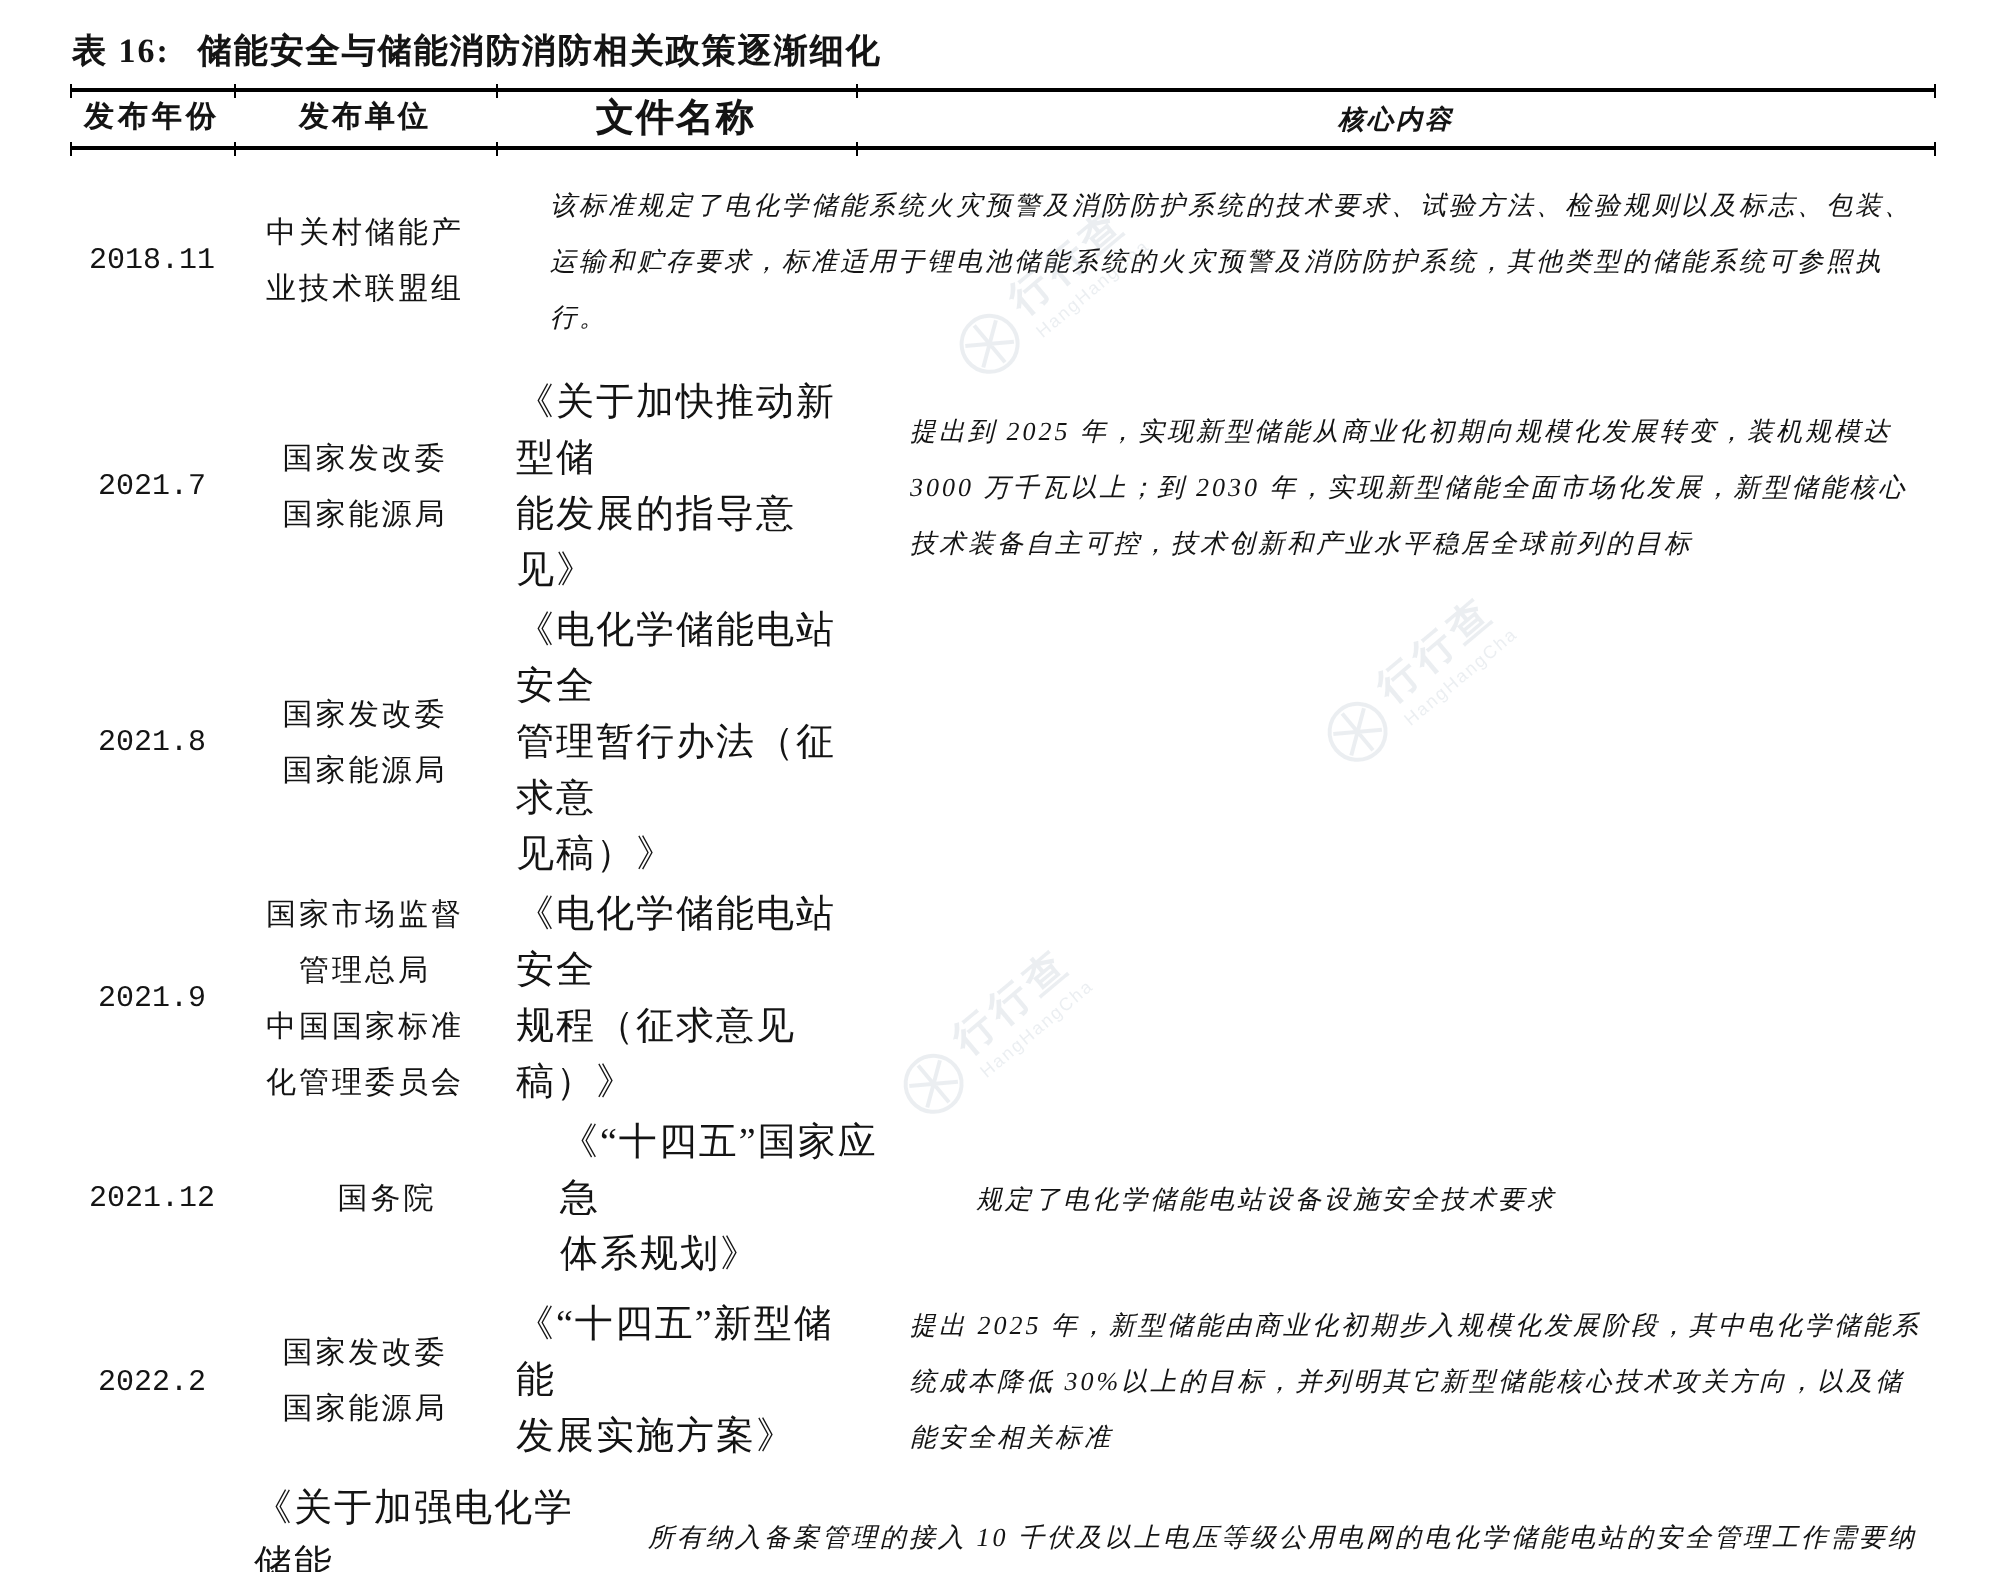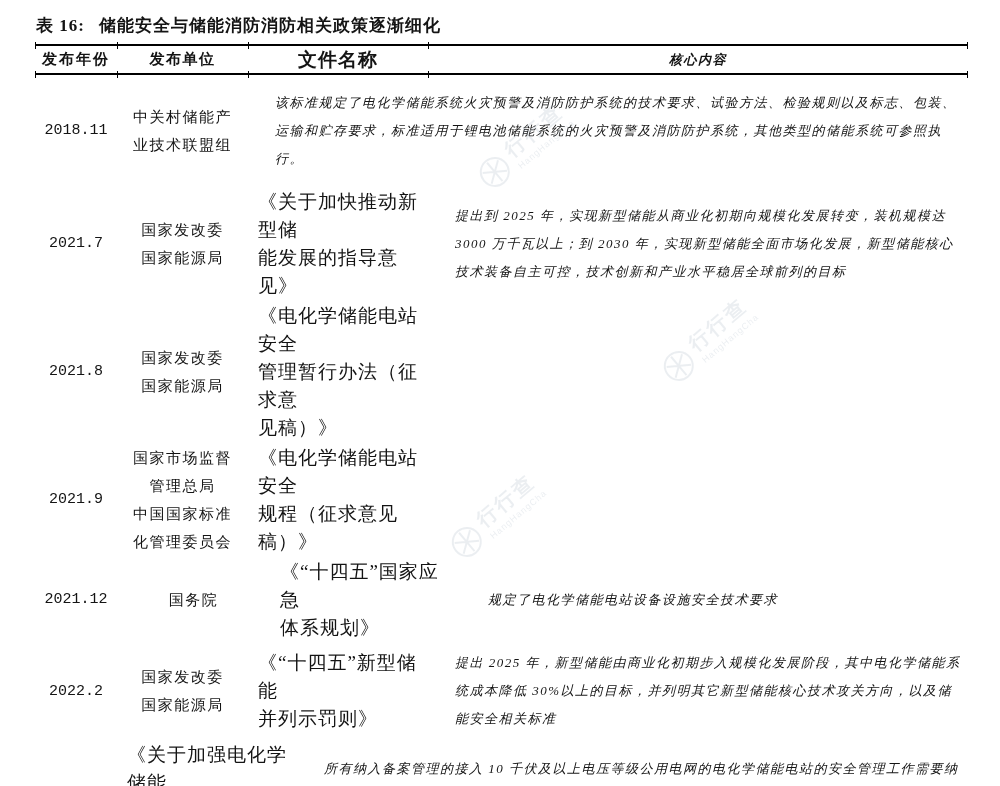--- a/index.html
+++ b/index.html
@@ -168,21 +168,21 @@
     <div class="cell c-doc">《“十四五”国家应急
 体系规划》</div>
     <div class="cell c-content">规定了电化学储能电站设备设施安全技术要求</div>
   </div>
 
   <div class="row body-row">
     <div class="cell c-year">2022.2</div>
     <div class="cell c-unit">国家发改委
 国家能源局</div>
     <div class="cell c-doc">《“十四五”新型储能
-并列示罚则》</div>
+发展实施方案》</div>
     <div class="cell c-content">提出 2025 年，新型储能由商业化初期步入规模化发展阶段，其中电化学储能系统成本降低 30%以上的目标，并列明其它新型储能核心技术攻关方向，以及储能安全相关标准</div>
   </div>
 
   <div class="row body-row">
     <div class="cell c-year">1295.8</div>
     <div class="cell c-doc">《关于加强电化学储能
 电站安全管理的通知》</div>
     <div class="cell c-content">所有纳入备案管理的接入 10 千伏及以上电压等级公用电网的电化学储能电站的安全管理工作需要纳入企业安全管理体系，健全安全生产保证体系和监督体系，落实全员安全生产责任制，健全风险分级管控和隐患排查治理双重预防机制，依法承担安全责任</div>
   </div>
 </div>

